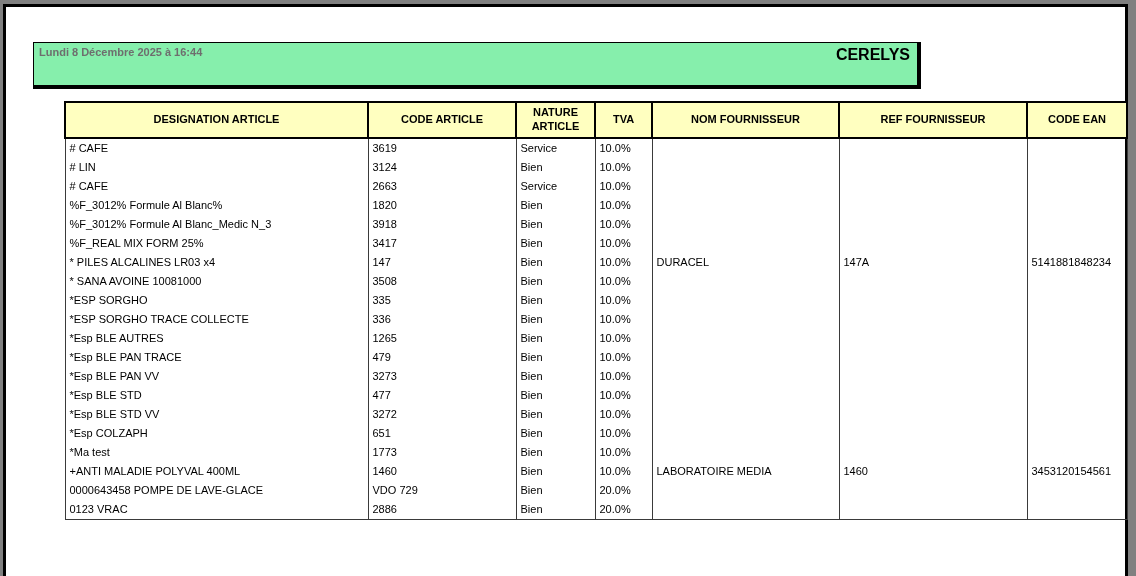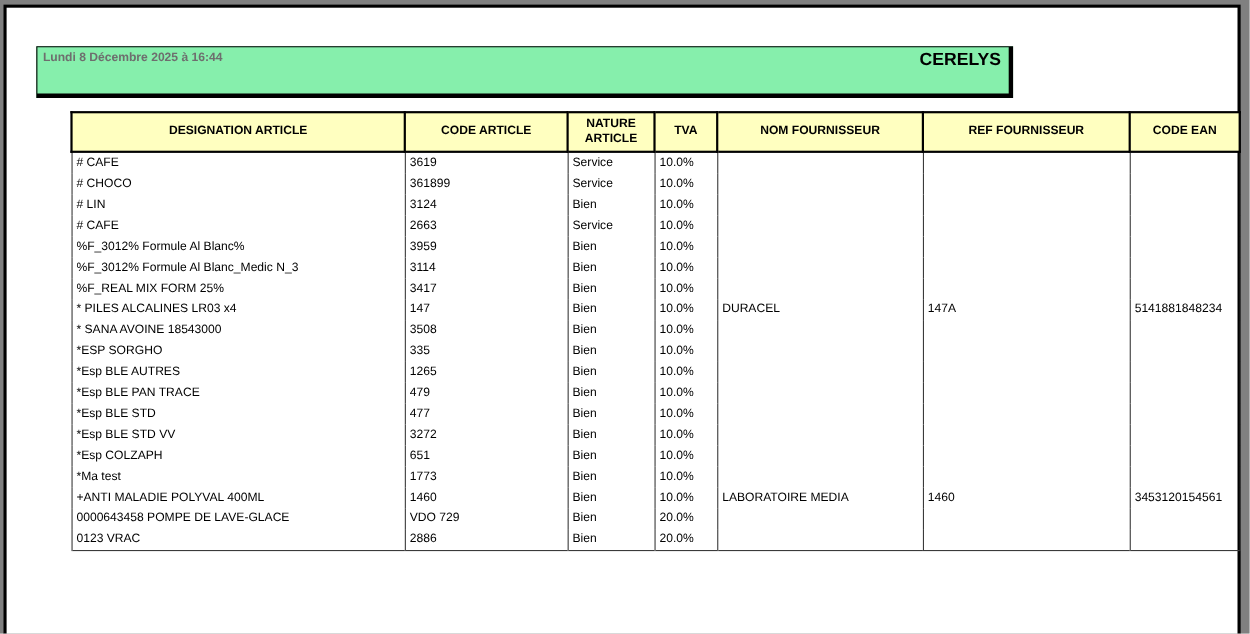--- a/index.html
+++ b/index.html
@@ -125,58 +125,49 @@
         <tr>
     <td># CAFE</td>
     <td>3619</td>
     <td>Service</td>
     <td class="num">10.0%</td>
     <td></td>
     <td></td>
     <td></td>
   </tr>
         <tr>
-    <td># CHOCO</td>
-    <td>361899</td>
-    <td>Service</td>
-    <td class="num">10.0%</td>
-    <td></td>
-    <td></td>
-    <td></td>
-  </tr>
-        <tr>
     <td># LIN</td>
     <td>3124</td>
     <td>Bien</td>
     <td class="num">10.0%</td>
     <td></td>
     <td></td>
     <td></td>
   </tr>
         <tr>
     <td># CAFE</td>
     <td>2663</td>
     <td>Service</td>
     <td class="num">10.0%</td>
     <td></td>
     <td></td>
     <td></td>
   </tr>
         <tr>
     <td>%F_3012% Formule Al Blanc%</td>
-    <td>3959</td>
+    <td>1820</td>
     <td>Bien</td>
     <td class="num">10.0%</td>
     <td></td>
     <td></td>
     <td></td>
   </tr>
         <tr>
     <td>%F_3012% Formule Al Blanc_Medic N_3</td>
-    <td>3114</td>
+    <td>3918</td>
     <td>Bien</td>
     <td class="num">10.0%</td>
     <td></td>
     <td></td>
     <td></td>
   </tr>
         <tr>
     <td>%F_REAL MIX FORM 25%</td>
     <td>3417</td>
     <td>Bien</td>
@@ -188,49 +179,67 @@
         <tr>
     <td>* PILES ALCALINES LR03 x4</td>
     <td>147</td>
     <td>Bien</td>
     <td class="num">10.0%</td>
     <td>DURACEL</td>
     <td>147A</td>
     <td>5141881848234</td>
   </tr>
         <tr>
-    <td>* SANA AVOINE 18543000</td>
+    <td>* SANA AVOINE 10081000</td>
     <td>3508</td>
     <td>Bien</td>
     <td class="num">10.0%</td>
     <td></td>
     <td></td>
     <td></td>
   </tr>
         <tr>
     <td>*ESP SORGHO</td>
     <td>335</td>
     <td>Bien</td>
     <td class="num">10.0%</td>
     <td></td>
     <td></td>
     <td></td>
   </tr>
         <tr>
+    <td>*ESP SORGHO TRACE COLLECTE</td>
+    <td>336</td>
+    <td>Bien</td>
+    <td class="num">10.0%</td>
+    <td></td>
+    <td></td>
+    <td></td>
+  </tr>
+        <tr>
     <td>*Esp BLE AUTRES</td>
     <td>1265</td>
     <td>Bien</td>
     <td class="num">10.0%</td>
     <td></td>
     <td></td>
     <td></td>
   </tr>
         <tr>
     <td>*Esp BLE PAN TRACE</td>
     <td>479</td>
+    <td>Bien</td>
+    <td class="num">10.0%</td>
+    <td></td>
+    <td></td>
+    <td></td>
+  </tr>
+        <tr>
+    <td>*Esp BLE PAN VV</td>
+    <td>3273</td>
     <td>Bien</td>
     <td class="num">10.0%</td>
     <td></td>
     <td></td>
     <td></td>
   </tr>
         <tr>
     <td>*Esp BLE STD</td>
     <td>477</td>
     <td>Bien</td>

